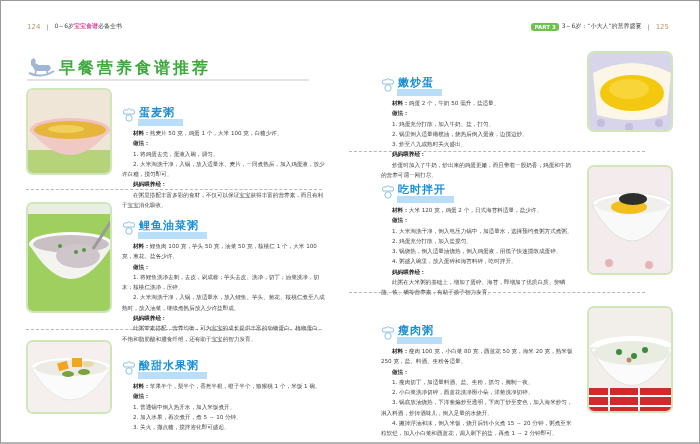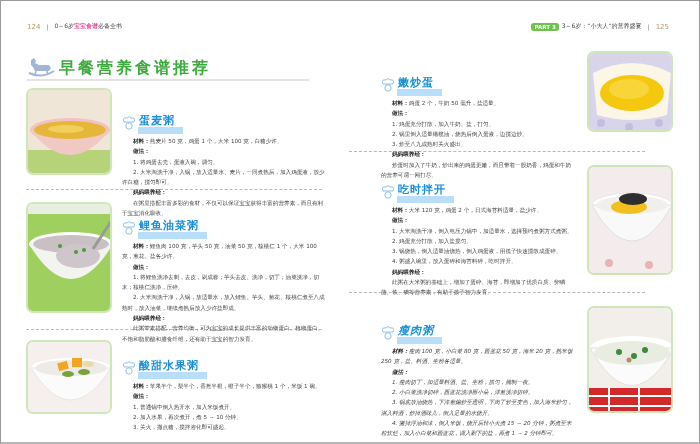--- a/index.html
+++ b/index.html
@@ -92,21 +92,21 @@
         <path d="M3 26 Q43 90 83 26 Z" fill="#fbfbfb" stroke="#e6e6e6"></path>
         <ellipse cx="43" cy="26" rx="36" ry="8" fill="#ecebe5"></ellipse>
         <rect x="30" y="20" width="10" height="8" fill="#f3a521" transform="rotate(-15 35 24)"></rect>
         <rect x="44" y="16" width="10" height="9" fill="#f3a521"></rect>
         <ellipse cx="40" cy="32" rx="6" ry="3" fill="#7aa23a"></ellipse>
         <ellipse cx="56" cy="30" rx="6" ry="3" fill="#7aa23a"></ellipse>
         <ellipse cx="60" cy="22" rx="6" ry="3" fill="#e8d9a6"></ellipse>
       </svg>
     </div>
 
-    <div class="recipe" style="left:121px; top:88px; width:205px;">
+    <div class="recipe" style="left:121px; top:80px; width:205px;">
       <div class="recipe-title-wrap">
         <svg class="chef-icon" viewBox="0 0 14 14">
             <path d="M2 6 Q0 1 5 2 Q7 -1 9 2 Q14 1 12 6 Z" fill="none" stroke="#8cc3ea" stroke-width="1"></path>
             <circle cx="7" cy="10" r="3.2" fill="none" stroke="#8cc3ea" stroke-width="1"></circle>
           </svg>
         <span class="recipe-title">蛋麦粥</span>
       </div>
       <p class="indent"><span class="label">材料：</span><span>燕麦片 50 克，鸡蛋 1 个，大米 100 克，白糖少许。</span></p>
       <p class="indent label">做法：</p>
       <p class="indent">1. 将鸡蛋去壳，蛋液入碗，调匀。</p>
@@ -230,21 +230,21 @@
       <p class="indent"><span class="label">材料：</span><span>大米 120 克，鸡蛋 2 个，日式海苔料适量，盐少许。</span></p>
       <p class="indent label">做法：</p>
       <p class="indent">1. 大米淘洗干净，倒入电压力锅中，加适量水，选择预约煮粥方式煮粥。</p>
       <p class="indent">2. 鸡蛋充分打散，加入盐搅匀。</p>
       <p class="indent">3. 锅烧热，倒入适量油烧热，倒入鸡蛋液，用筷子快速搅散成蛋碎。</p>
       <p class="indent">4. 粥盛入碗里，放入蛋碎和海苔料碎，吃时拌开。</p>
       <p class="indent label">妈妈喂养经：</p>
       <p class="indent">此粥在大米粥的基础上，增加了蛋碎、海苔，即增加了优质白质、卵磷脂、铁、碘等营养素，有助于孩子智力发育。</p>
     </div>
 
-    <div class="recipe" style="left:30px; top:298px; width:192px;font-style:italic;">
+    <div class="recipe" style="left:30px; top:298px; width:192px;">
       <div class="recipe-title-wrap">
         <svg class="chef-icon" viewBox="0 0 14 14">
             <path d="M2 6 Q0 1 5 2 Q7 -1 9 2 Q14 1 12 6 Z" fill="none" stroke="#8cc3ea" stroke-width="1"></path>
             <circle cx="7" cy="10" r="3.2" fill="none" stroke="#8cc3ea" stroke-width="1"></circle>
           </svg>
         <span class="recipe-title">瘦肉粥</span>
       </div>
       <p class="indent"><span class="label">材料：</span><span>瘦肉 100 克，小白菜 80 克，西蓝花 50 克，海米 20 克，熟米饭 250 克，盐、料酒、生粉各适量。</span></p>
       <p class="indent label">做法：</p>
       <p class="indent">1. 瘦肉切丁，加适量料酒、盐、生粉，抓匀，腌制一夜。</p>

